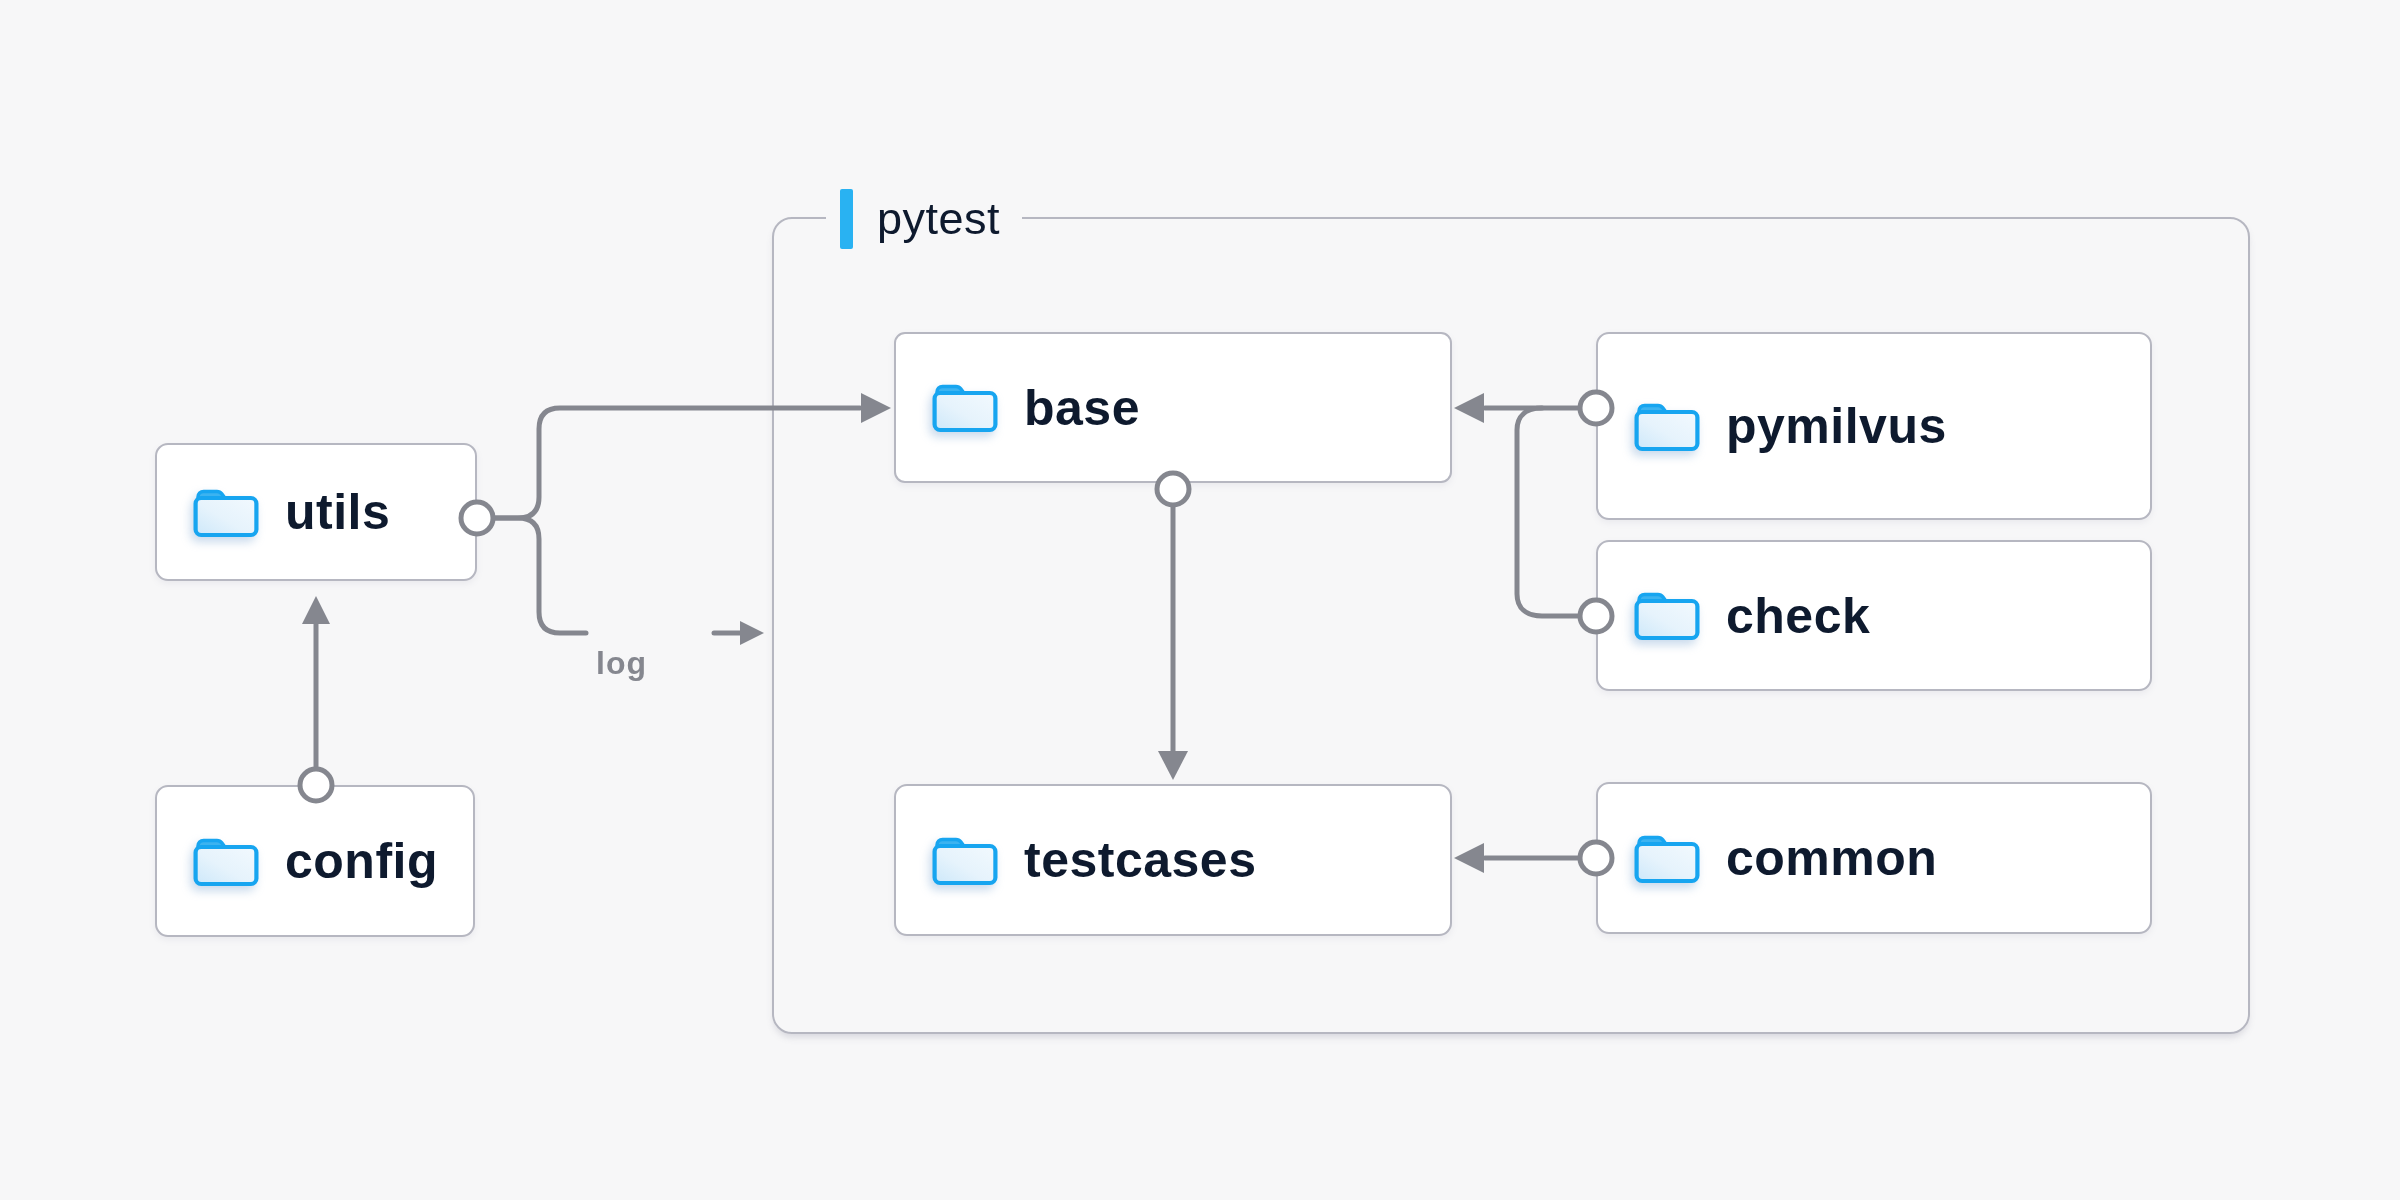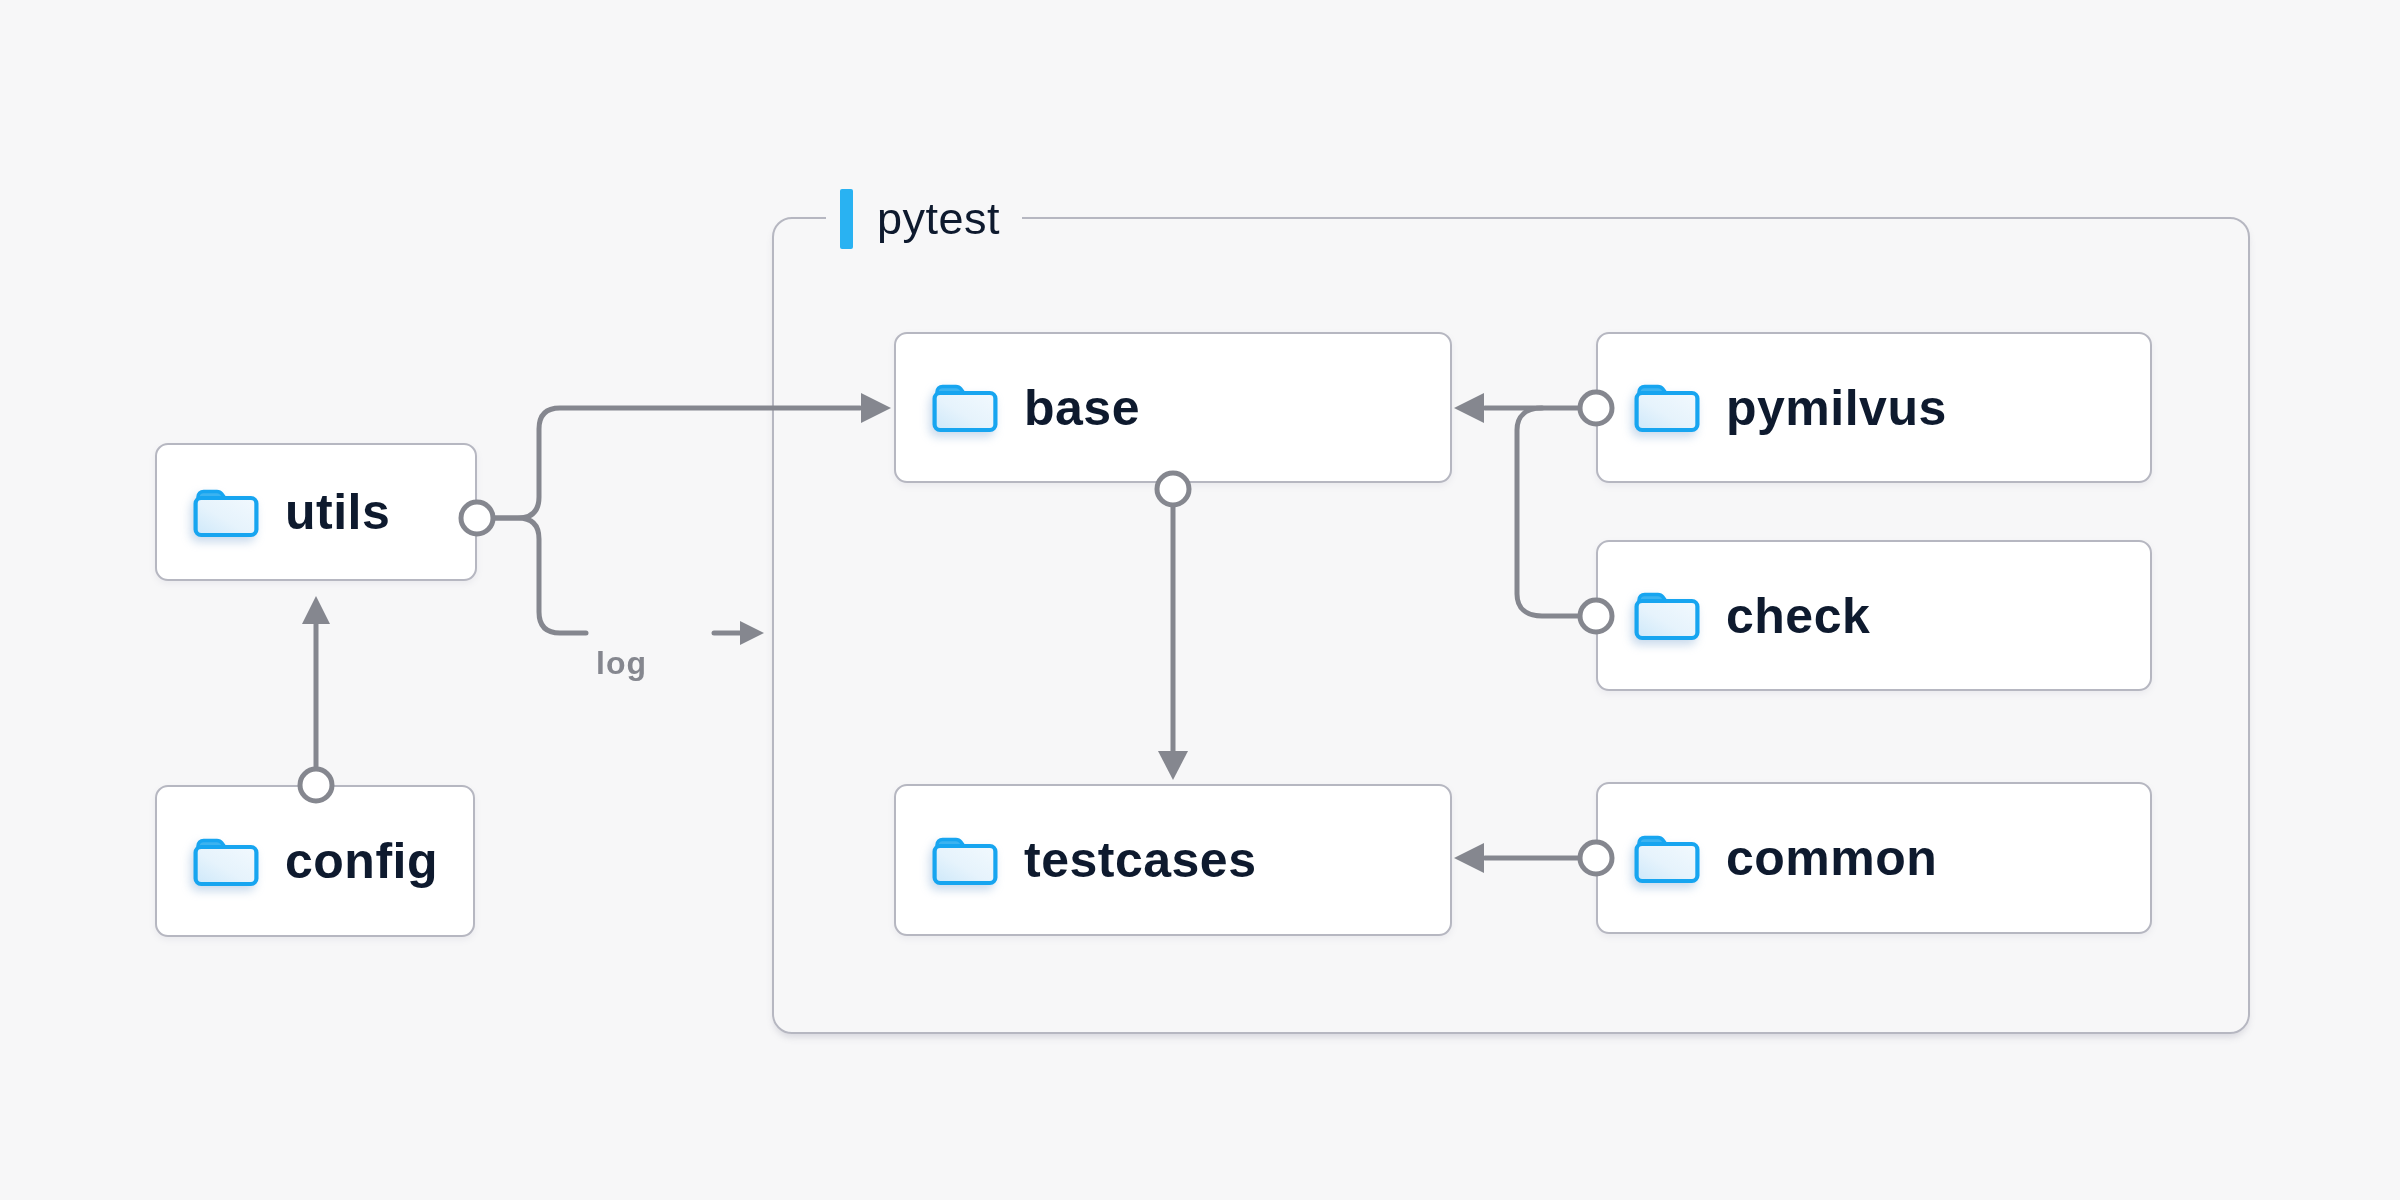--- a/index.html
+++ b/index.html
@@ -31,22 +31,22 @@
     position:absolute;background:var(--node-bg);
     border:2.5px solid var(--border-gray);border-radius:13px;
     display:flex;align-items:center;gap:26px;padding-left:36px;
     box-sizing:border-box;box-shadow:0 3px 6px rgba(130,130,155,.10);
   }
   .node-label{font-size:50px;font-weight:600;color:var(--text-navy);letter-spacing:.5px;}
   .folder{width:66px;height:51px;flex:0 0 auto;
     filter:drop-shadow(-3px 5px 5px rgba(100,150,200,.35));}
   .n-utils    {left:155px;top:443px;width:322px;height:138px;}
   .n-config   {left:155px;top:785px;width:320px;height:152px;}
-  .n-base     {left:894px;top:332px;width:558px;height:151px;}
-  .n-pymilvus {left:1596px;top:332px;width:556px;height:151px;}
+  .n-base     {left:894px;top:332px;width:558px;height:151px;border-radius:11px;}
+  .n-pymilvus {left:1596px;top:332px;width:556px;height:188px;}
   .n-check    {left:1596px;top:540px;width:556px;height:151px;}
   .n-testcases{left:894px;top:784px;width:558px;height:152px;}
   .n-common   {left:1596px;top:782px;width:556px;height:152px;align-items:center;}
   
   .wires{position:absolute;left:0;top:0;width:2400px;height:1200px;pointer-events:none;}
   .wires path.w{fill:none;stroke:var(--line-gray);stroke-width:5;stroke-linecap:round;}
   .wires circle.port{fill:#ffffff;stroke:var(--line-gray);stroke-width:5;}
   .wires polygon.head{fill:var(--line-gray);stroke:none;}
   
   .log-label{

